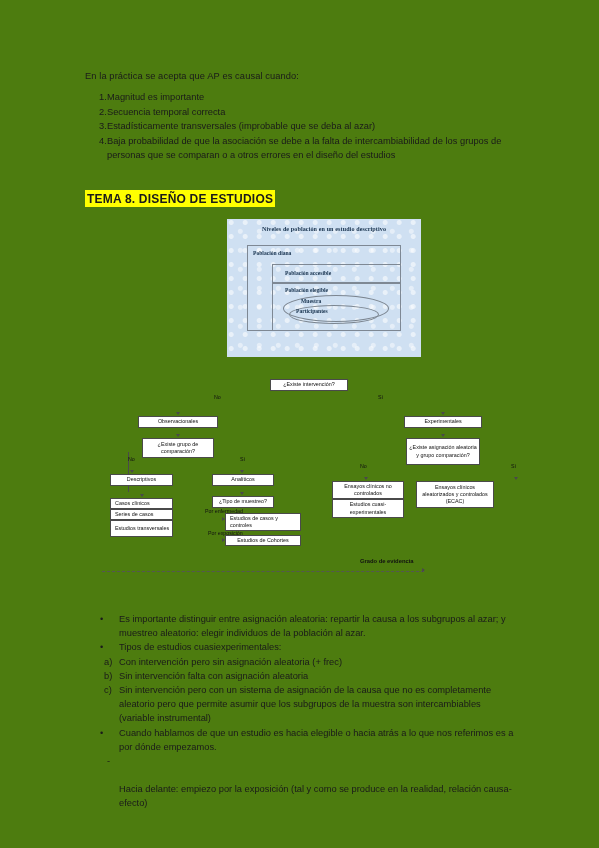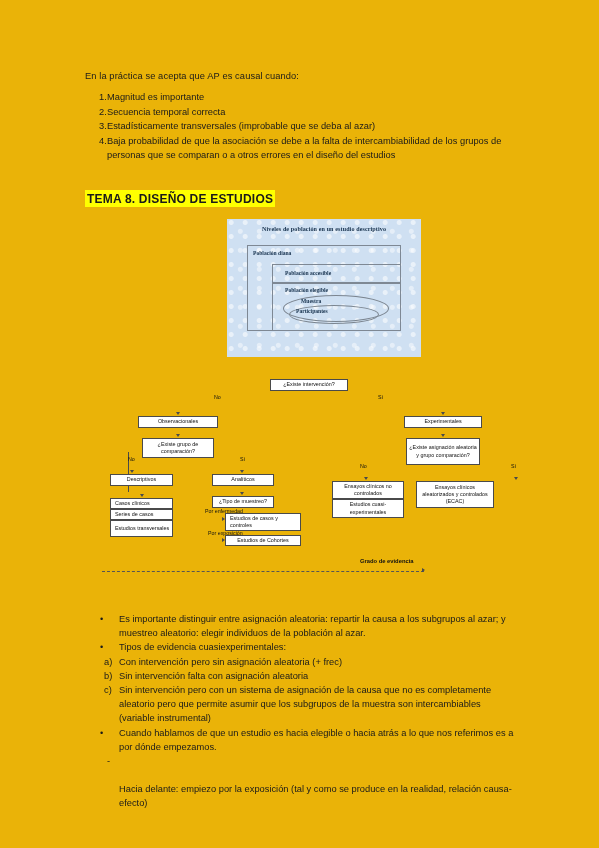--- a/index.html
+++ b/index.html
@@ -2,21 +2,21 @@
 <html><head>
 <meta charset="utf-8">
 <style>
   html,body{margin:0;padding:0;background:#ffffff;}
   body{
     width:599px;height:848px;position:relative;overflow:hidden;
     font-family:"Liberation Sans", sans-serif;
     color:#1a1a1a;
     -webkit-font-smoothing:antialiased;
   }
-  .page{position:absolute;inset:0;background:#eab308;}
+  .page{position:absolute;inset:0;background:#4d7c0f;}
 
   
   .intro{
     position:absolute;left:85px;top:70px;width:430px;
     font-size:9.3px;line-height:13px;letter-spacing:.1px;
   }
   .numlist{
     position:absolute;left:85px;top:90px;width:432px;
     font-size:9.3px;line-height:14.2px;
   }
@@ -232,21 +232,21 @@
 
   <div class="blist">
 
     <div class="brow">
       <span class="bul">•</span>
       <span class="btx">Es importante distinguir entre asignación aleatoria: repartir la causa a los subgrupos al azar; y muestreo aleatorio: elegir individuos de la población al azar.</span>
     </div>
 
     <div class="brow">
       <span class="bul">•</span>
-      <span class="btx">Tipos de evidencia cuasiexperimentales:</span>
+      <span class="btx">Tipos de estudios cuasiexperimentales:</span>
     </div>
     <div class="sub">
       <span class="sidx">a)</span>
       <span class="stx">Con intervención pero sin asignación aleatoria (+ frec)</span>
     </div>
     <div class="sub">
       <span class="sidx">b)</span>
       <span class="stx">Sin intervención falta con asignación aleatoria</span>
     </div>
     <div class="sub">

